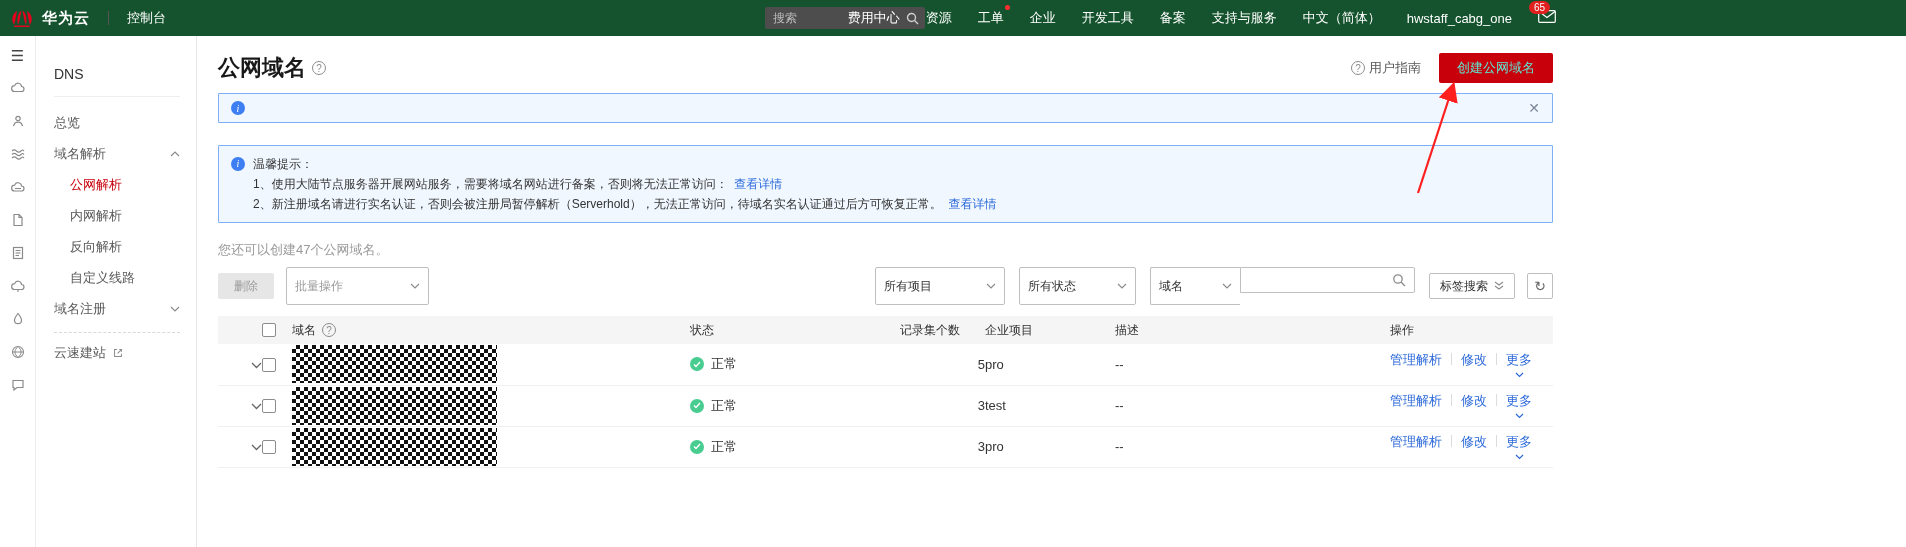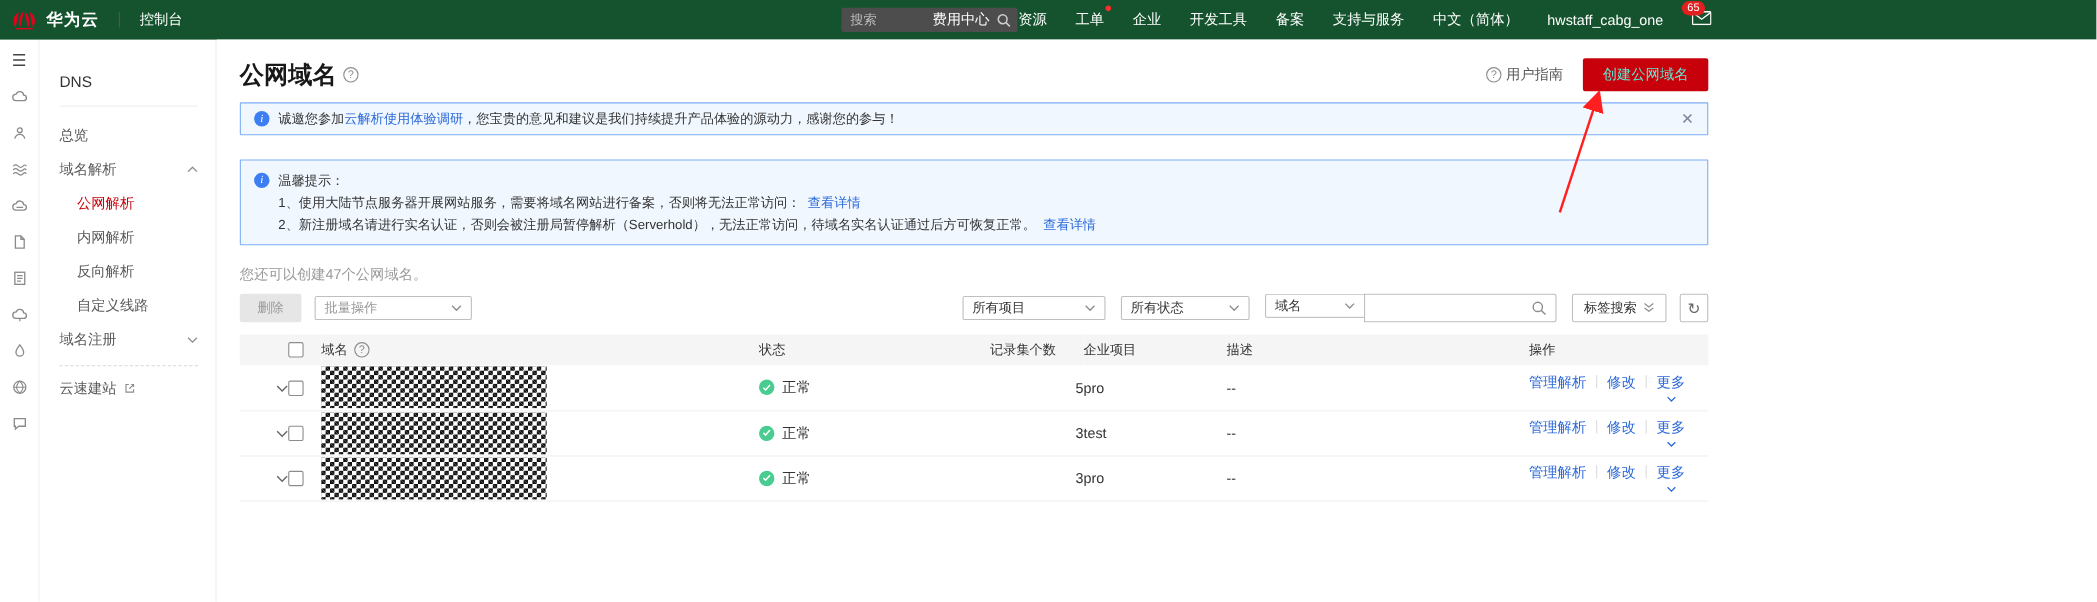--- a/index.html
+++ b/index.html
@@ -95,21 +95,21 @@
 
   .quota { margin-top:18px; color:#999; font-size:13px; }
 
   
   .toolbar { margin-top:8px; display:flex; align-items:center; }
   .btn-disabled {
     height:26px; padding:0 16px; background:#e6e6e6; color:#9b9b9b; border:none;
     border-radius:2px; font-size:12px; font-family:inherit;
   }
   .select {
-    height:22px; border:1px solid #bfbfbf; border-radius:2px; background:#fff;
+    height:38px; border:1px solid #bfbfbf; border-radius:2px; background:#fff;
     display:flex; align-items:center; padding:0 8px; font-size:12px; color:#333; cursor:pointer;
   }
   .select .chev { margin-left:auto; }
   .select.placeholder span { color:#999; }
   .sel-batch { width:143px; margin-left:12px; }
   .tb-right { margin-left:auto; display:flex; align-items:center; }
   .sel-project { width:130px; }
   .sel-status { width:117px; margin-left:14px; }
   .combo { display:flex; margin-left:14px; }
   .sel-domain { width:90px; border-right:none; border-radius:2px 0 0 2px; }
@@ -319,23 +319,20 @@
             <span class="guide">
               <span class="qicon"></span>
               <span>用户指南</span>
             </span>
             <button class="btn-create">创建公网域名</button>
           </div>
         </div>
 
         <div class="banner one">
           <span class="iico">i</span>
-          <span>
-            <span>诚邀您参加</span><a class="blink">云解析使用体验调研</a><span>，您宝贵的意见和建议是我们持续提升产品体验的源动力，感谢您的参与！</span>
-          </span>
           <span class="banner-close">✕</span>
         </div>
 
         <div class="banner two">
           <span class="iico">i</span>
           <div class="tips-body">
             <div>温馨提示：</div>
             <div>
               <span>1、使用大陆节点服务器开展网站服务，需要将域名网站进行备案，否则将无法正常访问：</span>&nbsp;
               <a class="blink">查看详情</a>

